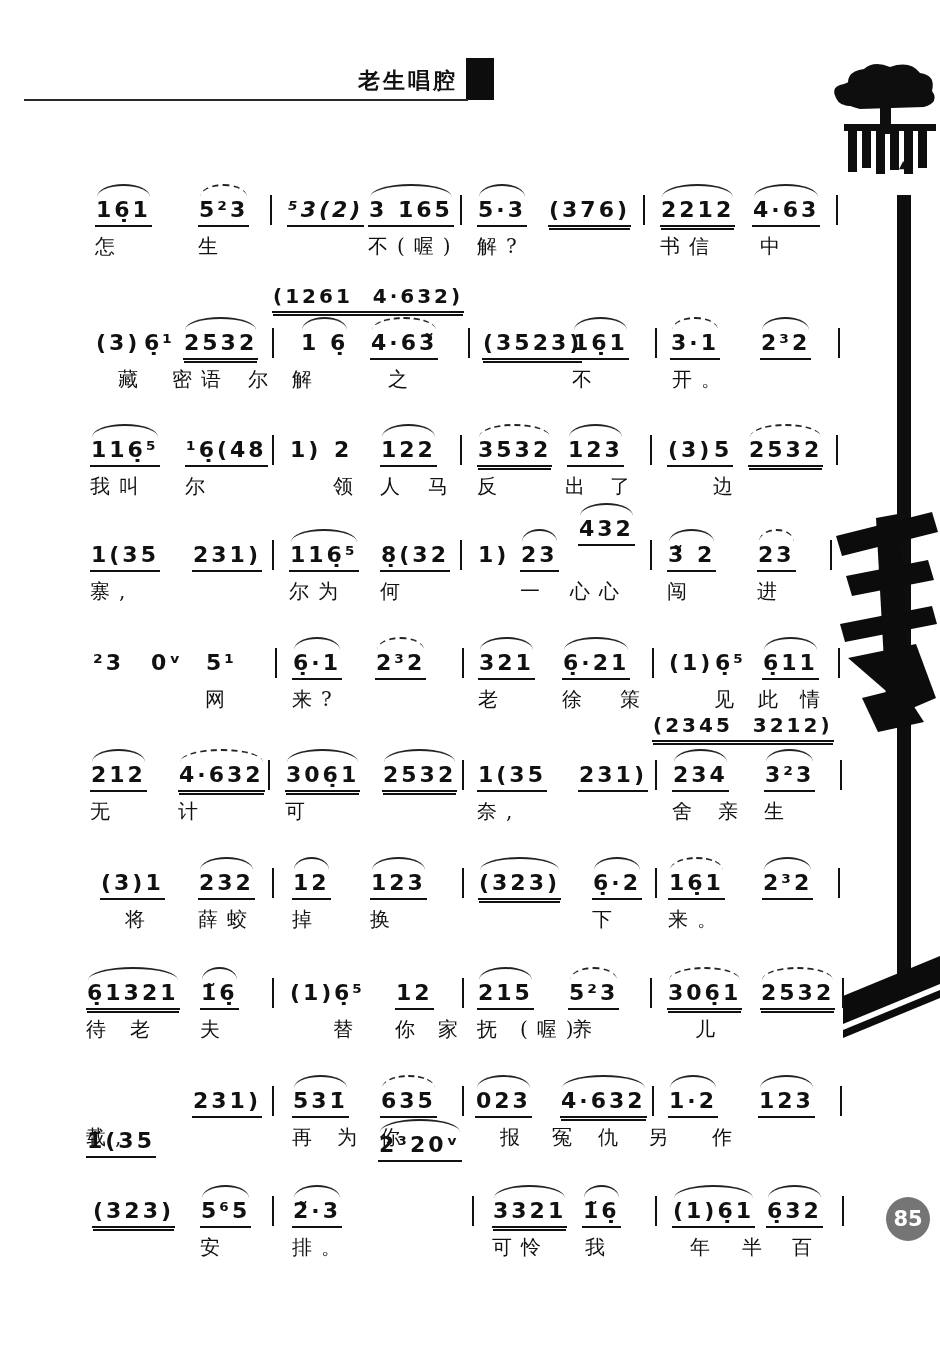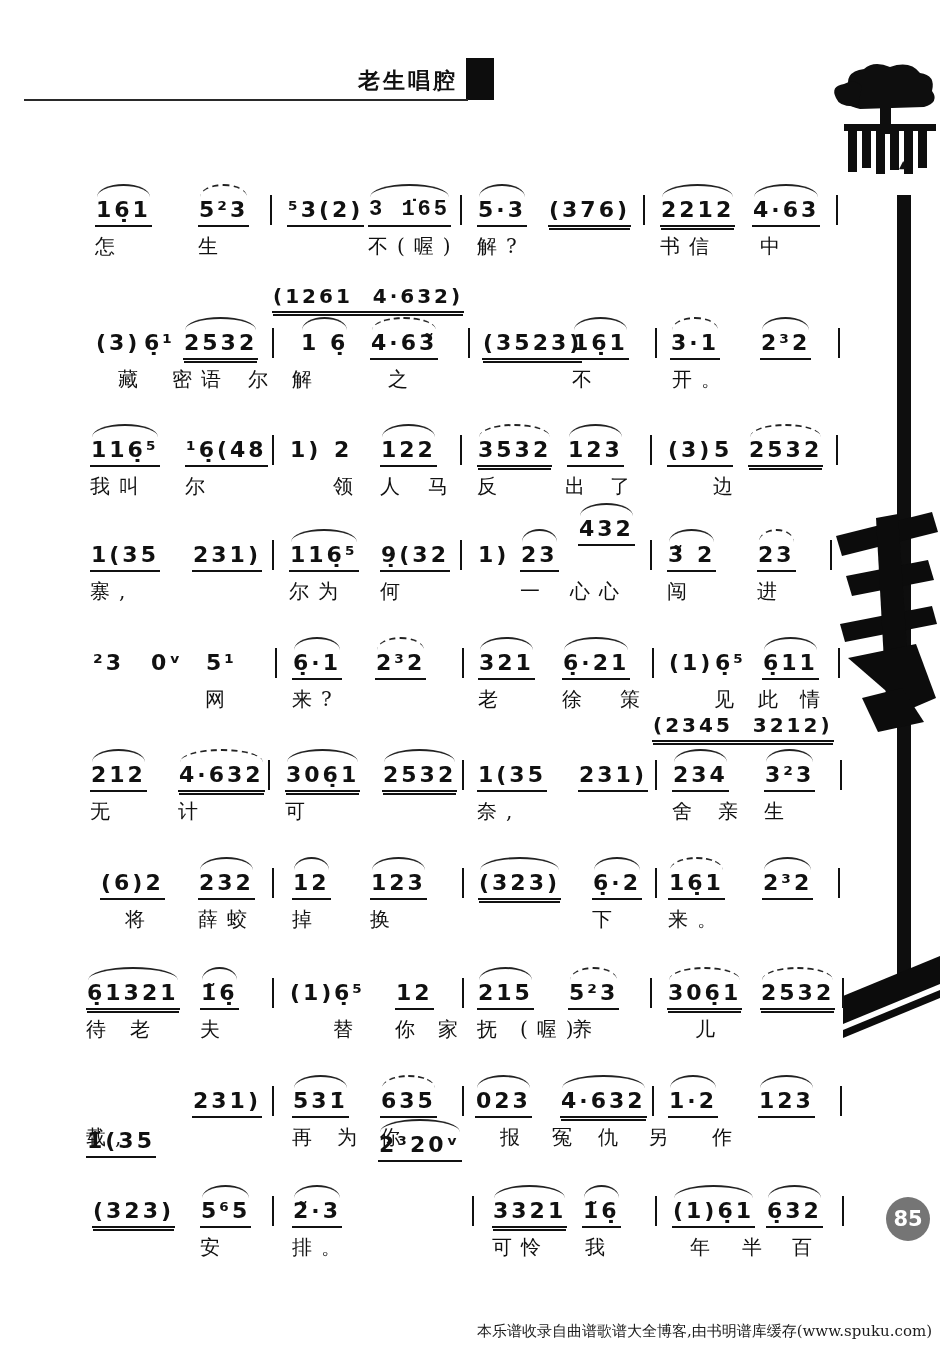--- a/index.html
+++ b/index.html
@@ -68,22 +68,22 @@
   </svg>
   <svg class="deco" style="left:843px;top:948px" width="97" height="90" viewBox="0 0 97 90">
     <polygon fill="#0c0c0c" points="0,48 97,8 97,36 0,76"></polygon>
     <polygon fill="#0c0c0c" points="0,82 97,42 97,50 0,90"></polygon>
   </svg>
 
   <div id="score">
       <span class="grp u1" style="left: 95px; top: 197px;"><div class="arc"></div>16̣1</span>
       <span class="grp u1" style="left: 198px; top: 197px;"><div class="arc dashed"></div>5²3</span>
       <span class="bar" style="left: 270px; top: 197px;"></span>
-      <span class="grp u1" style="left: 287px; top: 197px;">⁵3(2)</span>
-      <span class="grp u1" style="left: 368px; top: 197px; font-family: Liberation Mono, monospace;"><div class="arc"></div>3 1̇65</span>
+      <span class="grp u1" style="left: 287px; top: 197px; font-style: italic;">⁵3(2)</span>
+      <span class="grp u1" style="left: 368px; top: 197px;"><div class="arc"></div>3 1̇65</span>
       <span class="bar" style="left: 460px; top: 197px;"></span>
       <span class="grp u1" style="left: 477px; top: 197px;"><div class="arc"></div>5·3</span>
       <span class="grp u2" style="left: 548px; top: 197px;">(376)</span>
       <span class="bar" style="left: 643px; top: 197px;"></span>
       <span class="grp u2" style="left: 660px; top: 197px;"><div class="arc"></div>2212</span>
       <span class="grp u1" style="left: 752px; top: 197px;"><div class="arc"></div>4·63</span>
       <span class="bar" style="left: 836px; top: 197px;"></span>
       <span class="lyr" style="left: 95px; top: 233px;">怎</span>
       <span class="lyr" style="left: 198px; top: 233px;">生</span>
       <span class="lyr" style="left: 368px; top: 233px;">不(喔)</span>
@@ -131,21 +131,21 @@
       <span class="lyr" style="left: 380px; top: 473px;">人</span>
       <span class="lyr" style="left: 428px; top: 473px;">马</span>
       <span class="lyr" style="left: 477px; top: 473px;">反</span>
       <span class="lyr" style="left: 565px; top: 473px;">出</span>
       <span class="lyr" style="left: 610px; top: 473px;">了</span>
       <span class="lyr" style="left: 713px; top: 473px;">边</span>
       <span class="grp u1" style="left: 90px; top: 542px;">1(35</span>
       <span class="grp u1" style="left: 192px; top: 542px;">231)</span>
       <span class="bar" style="left: 272px; top: 542px;"></span>
       <span class="grp u1" style="left: 289px; top: 542px;"><div class="arc"></div>116̣⁵</span>
-      <span class="grp u1" style="left: 380px; top: 542px;">9̣(32</span>
+      <span class="grp u1" style="left: 380px; top: 542px;">8̣(32</span>
       <span class="bar" style="left: 460px; top: 542px;"></span>
       <span class="grp" style="left: 477px; top: 542px;">1)</span>
       <span class="grp u1" style="left: 520px; top: 542px;"><div class="arc"></div>23</span>
       <span class="grp u1" style="left: 578px; top: 516px;"><div class="arc"></div>432</span>
       <span class="bar" style="left: 650px; top: 542px;"></span>
       <span class="grp u1" style="left: 667px; top: 542px;"><div class="arc"></div>3̃ 2</span>
       <span class="grp u1" style="left: 757px; top: 542px;"><div class="arc dashed"></div>23</span>
       <span class="bar" style="left: 830px; top: 542px;"></span>
       <span class="lyr" style="left: 90px; top: 578px;">寨,</span>
       <span class="lyr" style="left: 289px; top: 578px;">尔为</span>
@@ -189,21 +189,21 @@
       <span class="grp u1" style="left: 672px; top: 762px;"><div class="arc"></div>234</span>
       <span class="grp u1" style="left: 764px; top: 762px;"><div class="arc"></div>3²3</span>
       <span class="bar" style="left: 840px; top: 762px;"></span>
       <span class="lyr" style="left: 90px; top: 798px;">无</span>
       <span class="lyr" style="left: 178px; top: 798px;">计</span>
       <span class="lyr" style="left: 285px; top: 798px;">可</span>
       <span class="lyr" style="left: 477px; top: 798px;">奈,</span>
       <span class="lyr" style="left: 672px; top: 798px;">舍</span>
       <span class="lyr" style="left: 718px; top: 798px;">亲</span>
       <span class="lyr" style="left: 764px; top: 798px;">生</span>
-      <span class="grp u1" style="left: 100px; top: 870px;">(6)2</span>
+      <span class="grp u1" style="left: 100px; top: 870px;">(3)1</span>
       <span class="grp u1" style="left: 198px; top: 870px;"><div class="arc"></div>232</span>
       <span class="bar" style="left: 272px; top: 870px;"></span>
       <span class="grp u1" style="left: 292px; top: 870px;"><div class="arc"></div>12</span>
       <span class="grp u1" style="left: 370px; top: 870px;"><div class="arc"></div>123</span>
       <span class="bar" style="left: 462px; top: 870px;"></span>
       <span class="grp u2" style="left: 478px; top: 870px;"><div class="arc"></div>(323)</span>
       <span class="grp u1" style="left: 592px; top: 870px;"><div class="arc"></div>6̣·2</span>
       <span class="bar" style="left: 655px; top: 870px;"></span>
       <span class="grp u1" style="left: 668px; top: 870px;"><div class="arc dashed"></div>16̣1</span>
       <span class="grp u1" style="left: 762px; top: 870px;"><div class="arc"></div>2³2</span>
@@ -276,15 +276,14 @@
       <span class="lyr" style="left: 585px; top: 1234px;">我</span>
       <span class="lyr" style="left: 690px; top: 1234px;">年</span>
       <span class="lyr" style="left: 742px; top: 1234px;">半</span>
       <span class="lyr" style="left: 792px; top: 1234px;">百</span>
     </div>
 
   <div class="badge">
     <span>85</span>
   </div>
 
-  <div class="footer">本乐谱收录自曲谱歌谱大全博客,由书明谱库缓存(www.spuku.com)</div>
 
 </div>
 
 </body></html>

